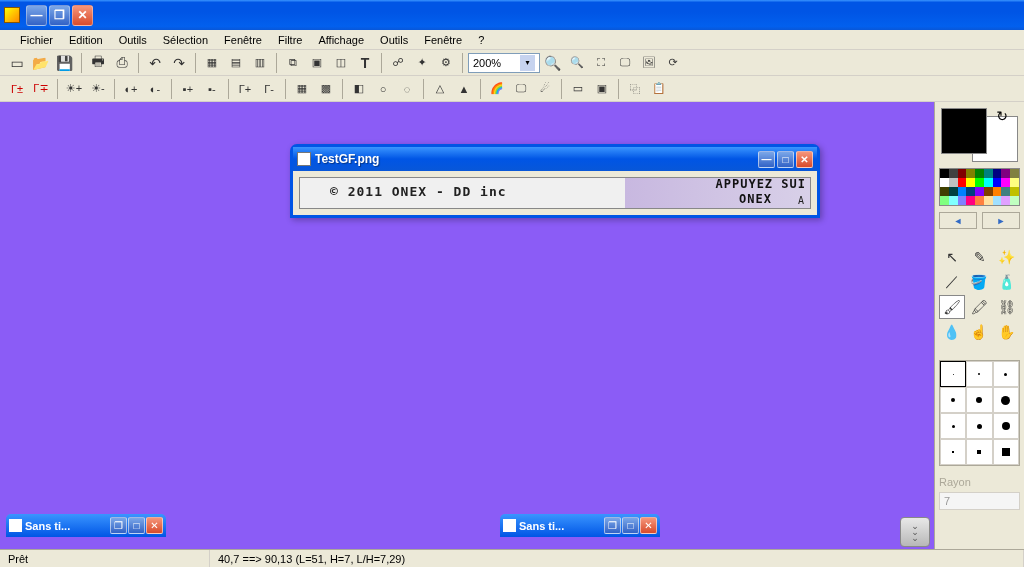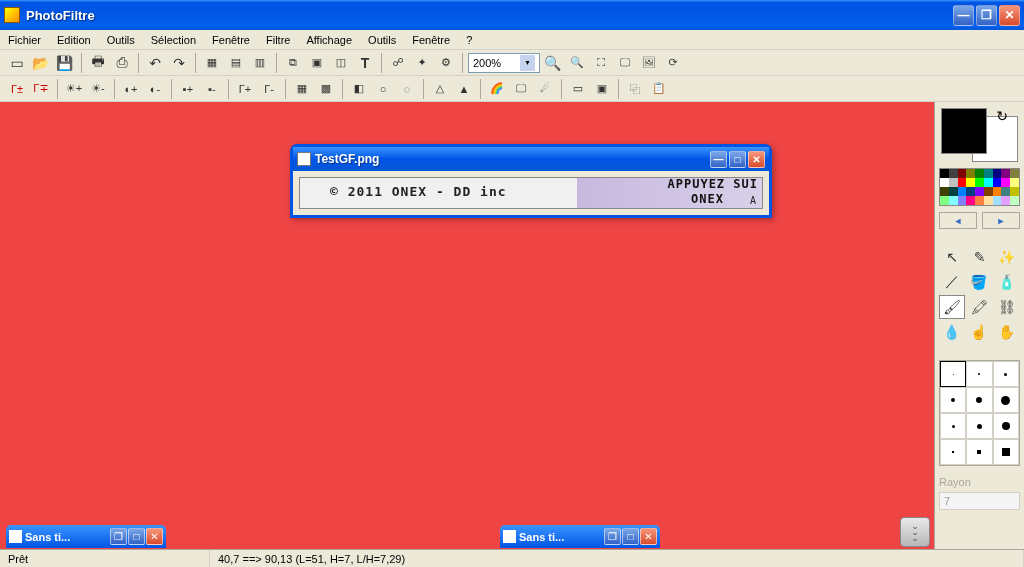--- a/index.html
+++ b/index.html
@@ -8,37 +8,37 @@
 
 .titlebar { height: 30px; background: linear-gradient(to bottom, #3a95ff 0%, #0055e5 8%, #0055e5 40%, #0260ee 88%, #0857d8 100%); display: flex; align-items: center; padding: 0 4px; color: white; font-weight: bold; }
 .titlebar .app-icon { width: 16px; height: 16px; background: linear-gradient(135deg, #ff0, #f80); margin-right: 6px; border: 1px solid #850; }
 .titlebar .title { flex: 1; font-size: 13px; text-shadow: 1px 1px 1px rgba(0,0,0,.5); }
 .win-btns { display: flex; gap: 2px; }
 .win-btn { width: 21px; height: 21px; border-radius: 3px; border: 1px solid #fff5; display: flex; align-items: center; justify-content: center; color: white; font-weight: bold; font-size: 12px; cursor: pointer; }
 .win-btn.min, .win-btn.max { background: linear-gradient(to bottom, #7ba7e8, #3262c6); }
 .win-btn.close { background: linear-gradient(to bottom, #f5957a, #d84b2c); }
 
 
-.menubar { height: 20px; background: #ece9d8; display: flex; align-items: center; padding: 0 0; border-bottom: 1px solid #d4d0c8; }
+.menubar { height: 20px; background: #ece9d8; display: flex; align-items: center; padding: 0 12px; border-bottom: 1px solid #d4d0c8; }
 .menubar .menu { padding: 2px 8px; cursor: pointer; }
 
 
 .toolbar { height: 26px; background: #ece9d8; display: flex; align-items: center; padding: 0 6px; gap: 2px; border-bottom: 1px solid #d4d0c8; }
 .tbtn { width: 22px; height: 22px; display: flex; align-items: center; justify-content: center; cursor: pointer; border: 1px solid transparent; }
 .tsep { width: 1px; height: 20px; background: #aca899; margin: 0 3px; }
 .zoom-select { width: 72px; height: 20px; border: 1px solid #7f9db9; background: white; padding: 0 4px; display: flex; align-items: center; justify-content: space-between; }
 .zoom-select .arrow { width: 15px; height: 16px; background: #c6d3ef; display: flex; align-items: center; justify-content: center; font-size: 8px; }
 
 
 .g { font-family: "Segoe UI Symbol", sans-serif; font-size: 14px; color: #333; }
 .g.small { font-size: 11px; }
 
 
 .workspace { flex: 1; display: flex; background: #808080; position: relative; }
-.canvas-area { flex: 1; position: relative; background: #ef4444; }
+.canvas-area { flex: 1; position: relative; background: #8b5cf6; }
 
 
 .right-panel { width: 90px; background: #ece9d8; border-left: 1px solid #aca899; display: flex; flex-direction: column; padding: 4px; gap: 4px; }
 .color-preview { height: 58px; position: relative; }
 .color-preview .fg { position: absolute; left: 2px; top: 2px; width: 46px; height: 46px; background: #000; border: 1px solid #888; }
 .color-preview .bg { position: absolute; right: 2px; bottom: 2px; width: 46px; height: 46px; background: #fff; border: 1px solid #888; }
 .color-preview .swap { position: absolute; right: 12px; top: 2px; font-size: 14px; cursor: pointer; }
 .palette { display: grid; grid-template-columns: repeat(9, 1fr); gap: 0; border: 1px solid #888; }
 .palette .sw { height: 9px; cursor: pointer; }
 .pal-nav { display: flex; justify-content: space-between; margin-top: 2px; }
@@ -57,50 +57,49 @@
 
 .doc-window { position: absolute; border: 3px solid #0055e5; border-radius: 7px 7px 0 0; background: #ece9d8; box-shadow: 2px 2px 6px rgba(0,0,0,.3); }
 .doc-titlebar { height: 24px; background: linear-gradient(to bottom, #3a95ff 0%, #0055e5 50%, #0857d8 100%); display: flex; align-items: center; padding: 0 4px; color: white; font-weight: bold; }
 .doc-titlebar .doc-icon { width: 14px; height: 14px; background: #fff; margin-right: 4px; border: 1px solid #777; }
 .doc-titlebar .doc-title { flex: 1; font-size: 12px; text-shadow: 1px 1px 1px rgba(0,0,0,.4); }
 .doc-btns { display: flex; gap: 2px; }
 .doc-btn { width: 17px; height: 17px; border-radius: 2px; border: 1px solid #fff8; display: flex; align-items: center; justify-content: center; color: white; font-size: 10px; cursor: pointer; }
 .doc-btn.min, .doc-btn.max { background: linear-gradient(to bottom, #7ba7e8, #3262c6); }
 .doc-btn.close { background: linear-gradient(to bottom, #f5957a, #d84b2c); }
 .doc-content { padding: 6px; background: #ece9d8; }
-.doc-canvas { width: 464px; height: 32px; background: #f0f0f0; border: 1px solid #888; position: relative; overflow: hidden; }
+.doc-canvas { width: 512px; height: 32px; background: #f0f0f0; border: 1px solid #888; position: relative; overflow: hidden; }
 .dc-right { position: absolute; right: 0; top: 0; width: 185px; height: 100%; background: linear-gradient(90deg, #c8b8e0 0%, #d8d0e8 100%); }
 .dc-text1 { position: absolute; right: 4px; top: -1px; font-family: monospace; font-weight: bold; font-size: 12px; letter-spacing: 1px; color: #111; }
 .dc-text2 { position: absolute; right: 38px; top: 14px; font-family: monospace; font-weight: bold; font-size: 12px; letter-spacing: 1px; color: #111; }
 .dc-left { position: absolute; left: 30px; top: 6px; font-family: monospace; font-weight: bold; font-size: 13px; letter-spacing: 1px; color: #222; }
 .dc-right-small { position: absolute; right: 6px; bottom: 2px; font-family: monospace; font-size: 10px; color: #222; }
 
 
-.min-doc { position: absolute; bottom: 1px; height: 23px; width: 160px; background: linear-gradient(to bottom, #3a95ff, #0055e5); display: flex; align-items: center; padding: 0 3px; border-radius: 5px 5px 0 0; }
+.min-doc { position: absolute; bottom: 12px; height: 23px; width: 160px; background: linear-gradient(to bottom, #3a95ff, #0055e5); display: flex; align-items: center; padding: 0 3px; border-radius: 5px 5px 0 0; }
 .min-doc .doc-icon { width: 13px; height: 13px; background: #fff; margin-right: 3px; }
 .min-doc .lbl { flex: 1; color: white; font-weight: bold; font-size: 11px; overflow: hidden; white-space: nowrap; }
 .min-doc .btns { display: flex; gap: 1px; }
 
 
 .corner-btn { position: absolute; right: 4px; bottom: 2px; width: 30px; height: 30px; background: linear-gradient(to bottom, #e8e8e8, #b8b8b8); border: 1px solid #888; border-radius: 4px; display: flex; align-items: center; justify-content: center; flex-direction: column; cursor: pointer; gap: -2px; }
 .corner-btn .ch { font-size: 9px; color: #555; line-height: 6px; }
 
 
 .statusbar { height: 18px; background: #ece9d8; border-top: 1px solid #aca899; display: flex; align-items: center; }
 .status-cell { padding: 0 8px; border-right: 1px solid #d4d0c8; height: 100%; display: flex; align-items: center; }
 .sc1 { width: 210px; }
 .sc2 { width: 195px; }
 .sc3 { flex: 1; }
 </style>
 </head>
 <body>
 
 <div class="titlebar">
   <div class="app-icon"></div>
-  <div class="title">PhotoFiltre</div>
   <div class="win-btns">
     <div class="win-btn min">—</div>
     <div class="win-btn max">❐</div>
     <div class="win-btn close">✕</div>
   </div>
 </div>
 
 <div class="menubar">
   <div class="menu">Fichier</div>
   <div class="menu">Edition</div>

